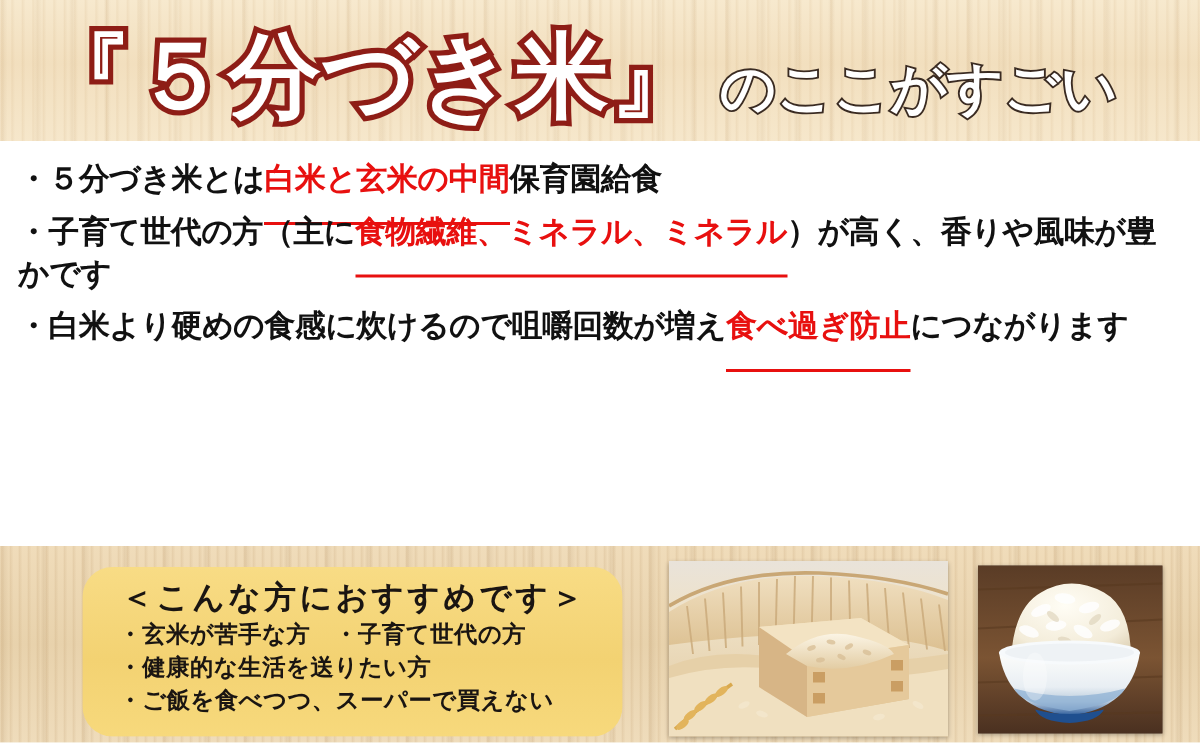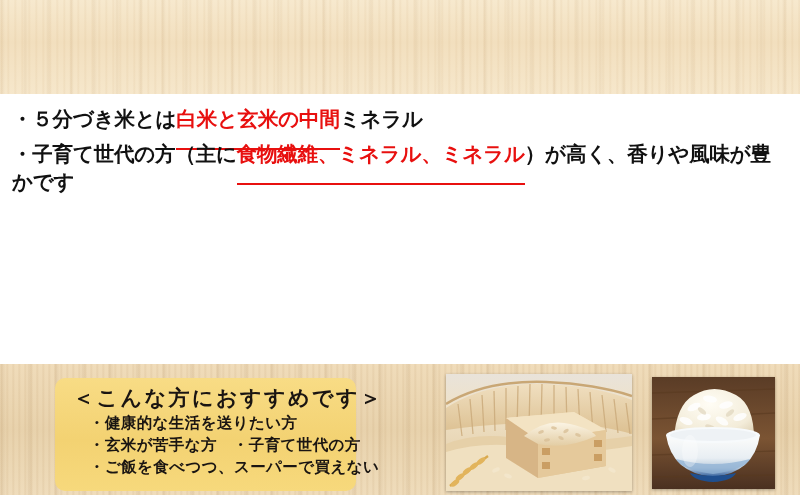--- a/index.html
+++ b/index.html
@@ -130,26 +130,26 @@
     color: #e8100f;
     border-bottom: 2.5px solid #e8100f;
     padding-bottom: 17px;
   }
 
   
   #recommend-box {
     position: absolute;
     left: 55px;
     top: 378px;
-    width: 301px;
+    width: 360px;
     height: 113px;
     background: #f7d97c;
     background-image: linear-gradient(180deg, #f8dc85 0%, #f3d272 55%, #f7d97c 100%);
-    border-radius: 10px;
-    padding: 6px 6px 0 18px;
+    border-radius: 20px;
+    padding: 6px 6px 0 8px;
     text-align: center;
   }
 
   #recommend-title {
     font-family: "DejaVu Sans", "Liberation Sans", sans-serif;
     font-size: 21px;
     font-weight: 700;
     color: #1a1512;
     letter-spacing: 2.5px;
     line-height: 1.35;
@@ -194,31 +194,36 @@
   .ph-svg { display: block; width: 100%; height: 100%; }
 </style>
 </head>
 <body>
 
 <div id="page">
 
   <div class="wood" id="wood-header"></div>
   <div class="wood" id="wood-footer"></div>
 
+  <div id="title-row">
+    <span id="title-main">『５分づき米』</span>
+    <span id="title-sub">のここがすごい</span>
+  </div>
 
   <div id="bullets">
-      <div class="bullet"><span class="dot">・</span><span>５分づき米とは</span><span class="hl">白米と玄米の中間</span><span>ミネラル</span></div>
+      <div class="bullet"><span class="dot">・</span><span>５分づき米とは</span><span class="hl">白米と玄米の中間</span><span>保育園給食</span></div>
       <div class="bullet"><span class="dot">・</span><span>子育て世代の方（主に</span><span class="hl">食物繊維、ミネラル、ミネラル</span><span>）が高く、香りや風味が豊かです</span></div>
+      <div class="bullet"><span class="dot">・</span><span>白米より硬めの食感に炊けるので咀嚼回数が増え</span><span class="hl">食べ過ぎ防止</span><span>につながります</span></div>
     </div>
 
   <div id="recommend-box">
     <div id="recommend-title">＜こんな方におすすめです＞</div>
     <div id="recommend-items">
+        <div class="rec-item">・玄米が苦手な方　・子育て世代の方</div>
         <div class="rec-item">・健康的な生活を送りたい方</div>
-        <div class="rec-item">・玄米が苦手な方　・子育て世代の方</div>
         <div class="rec-item">・ご飯を食べつつ、スーパーで買えない</div>
       </div>
   </div>
 
   <div class="photo" id="photo-masu">
     <svg class="ph-svg" viewBox="0 0 186 117" preserveAspectRatio="none">
       <defs>
         <linearGradient id="gBasket" x1="0" y1="0" x2="0" y2="1">
           <stop offset="0%" stop-color="#f0dfc0"></stop>
           <stop offset="100%" stop-color="#dcc091"></stop>

